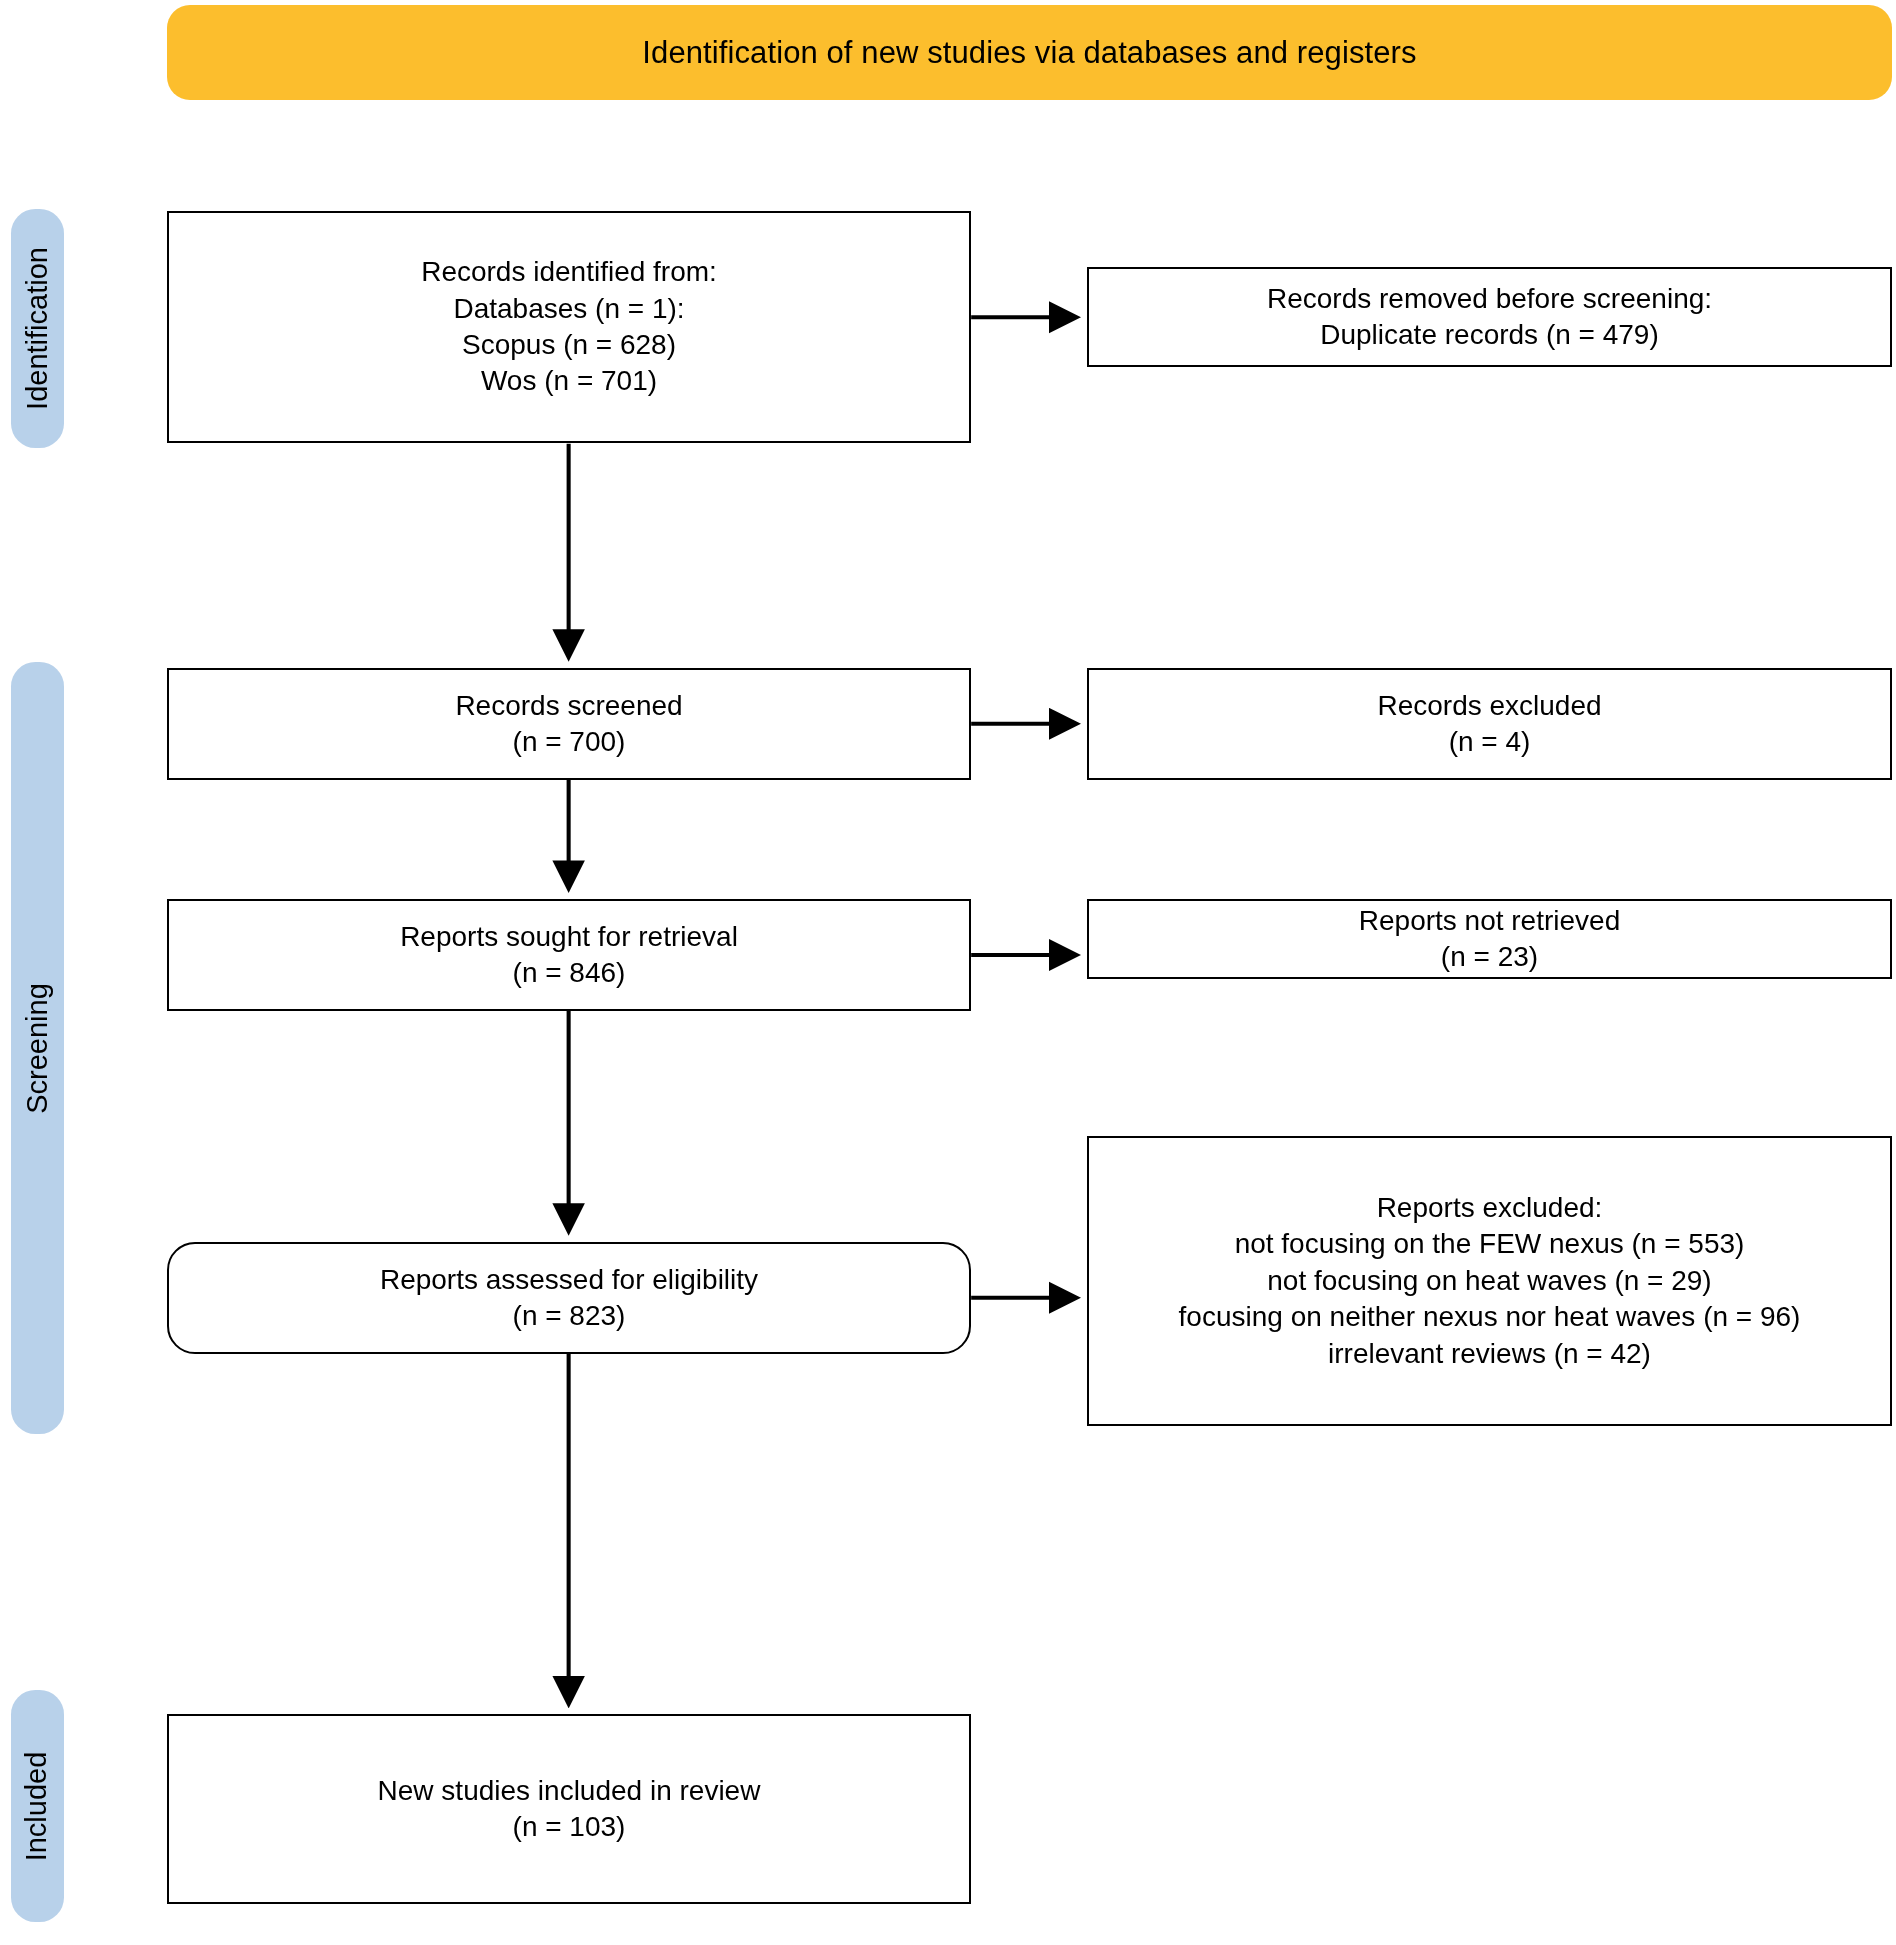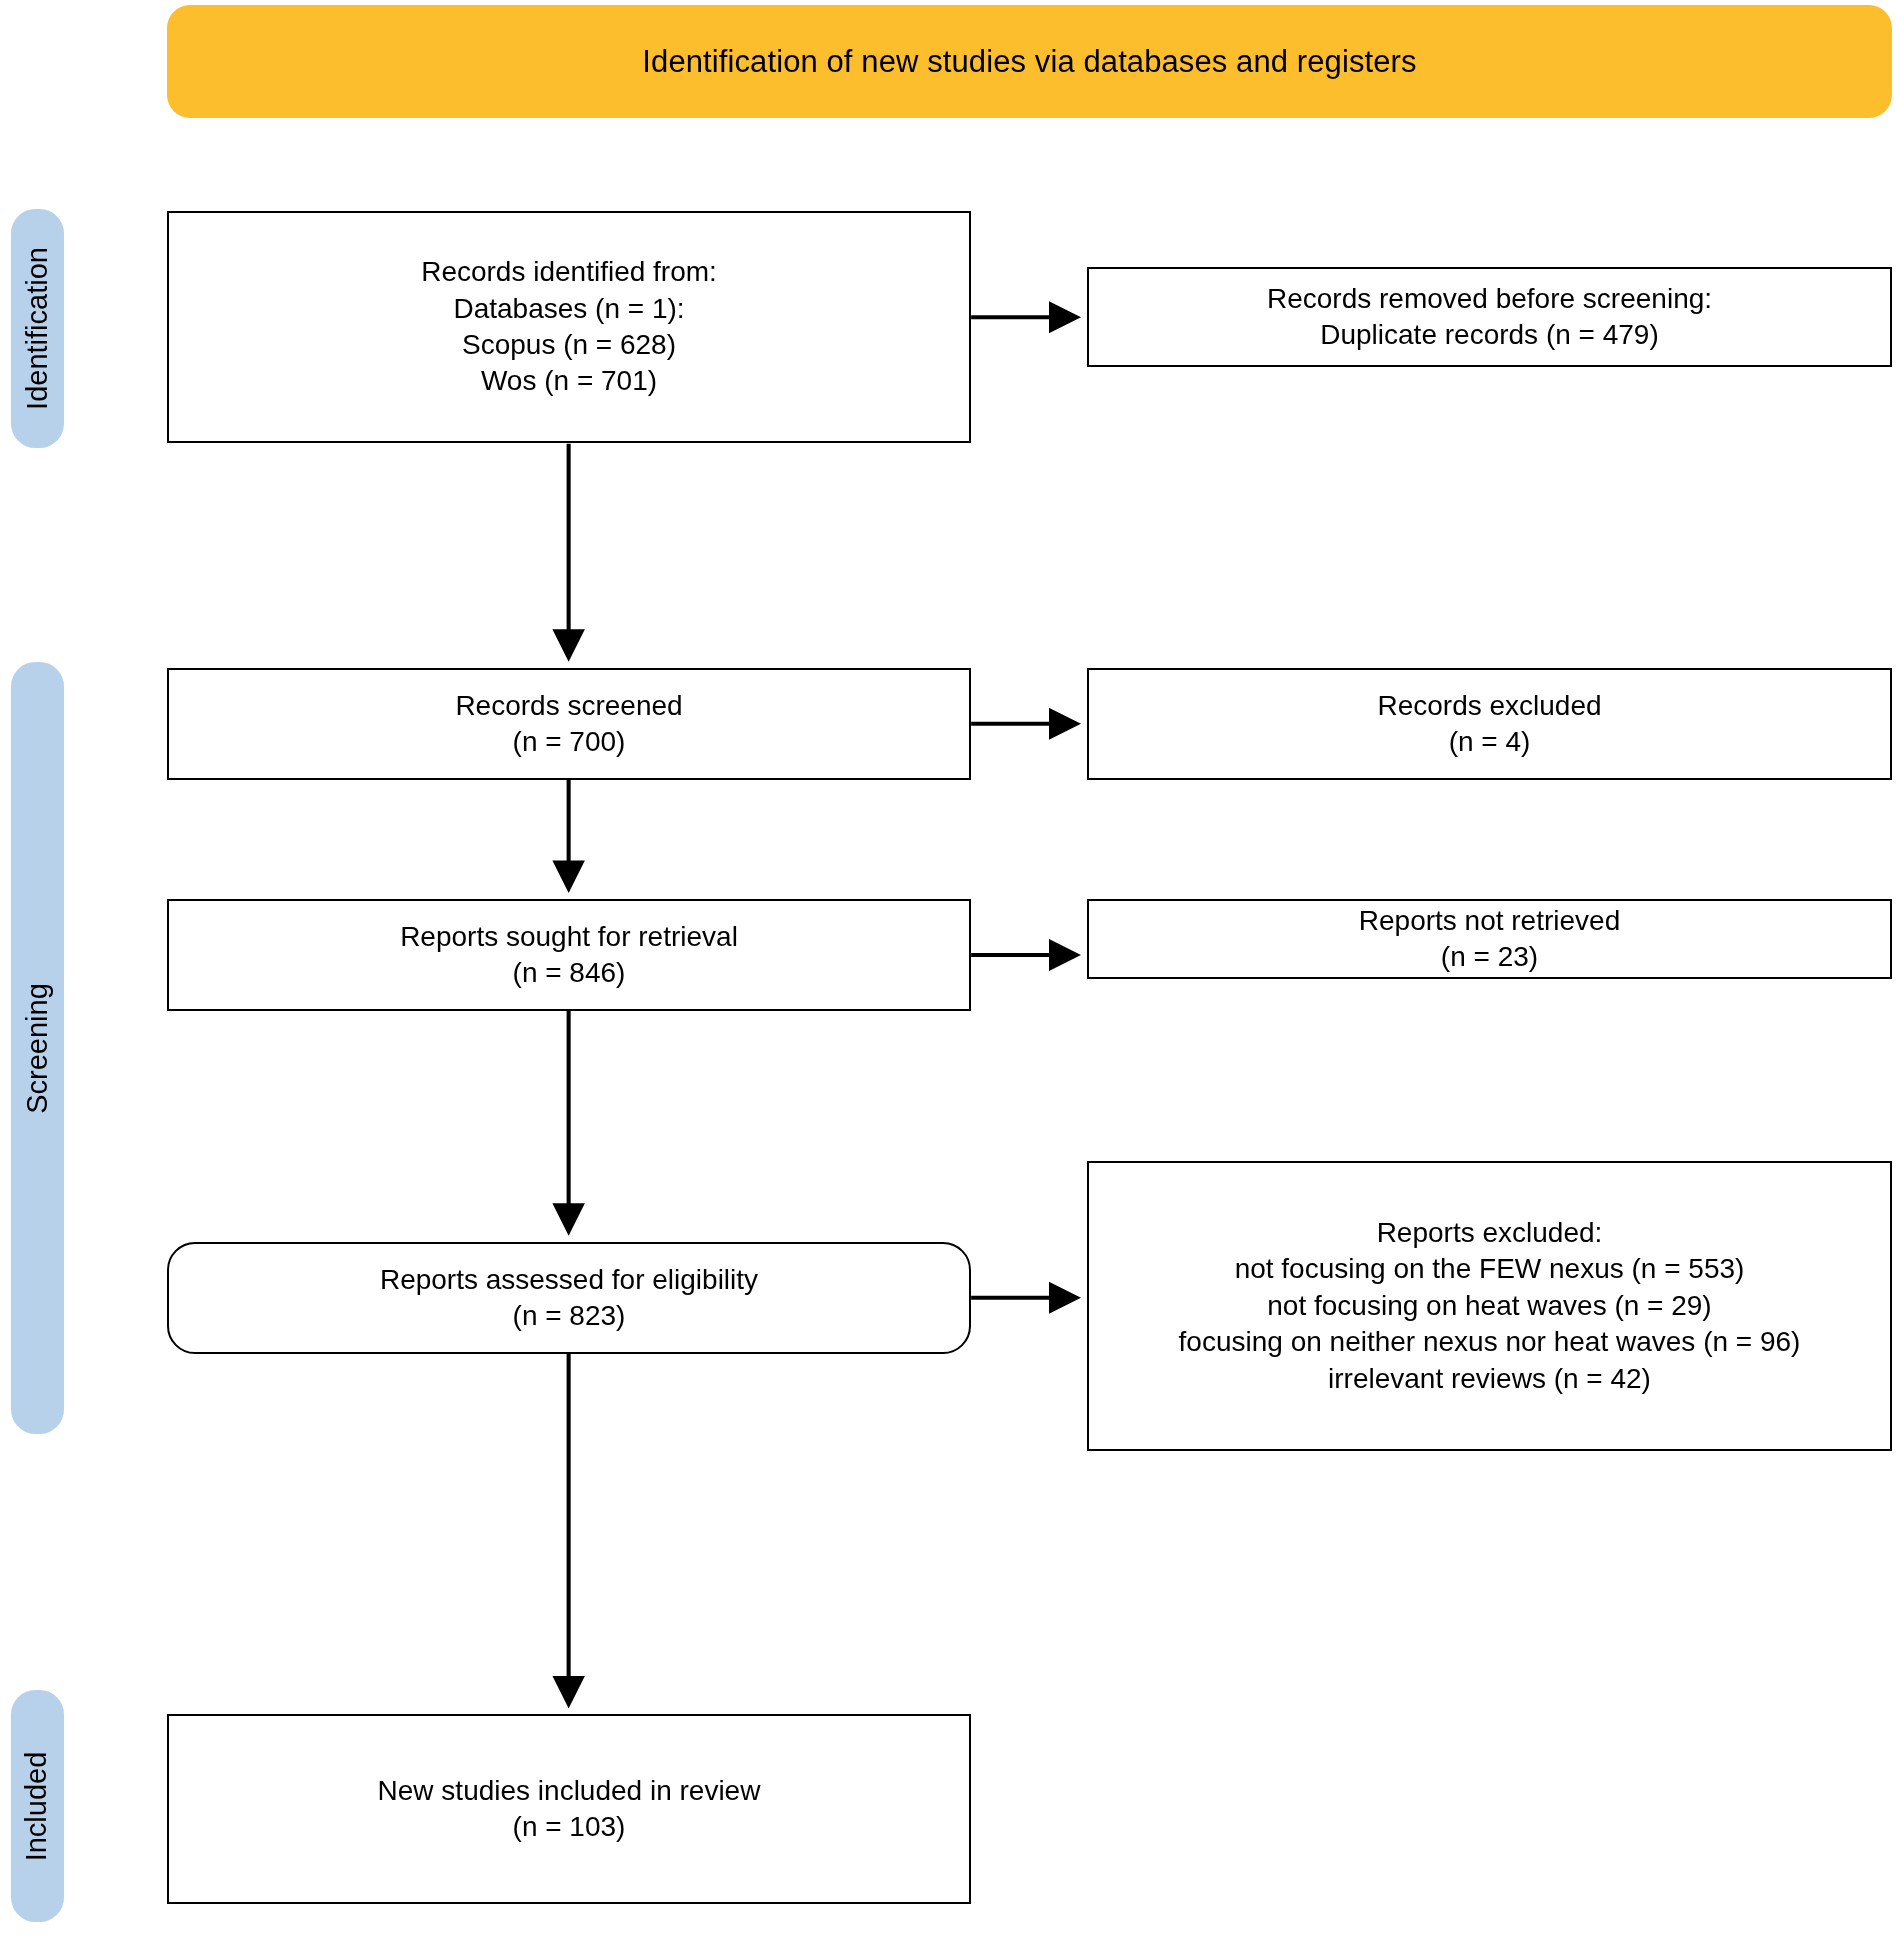--- a/index.html
+++ b/index.html
@@ -19,21 +19,21 @@
     background: #ffffff;
     overflow: hidden;
   }
 
   
   .header-bar {
     position: absolute;
     left: 167px;
     top: 4.6px;
     width: 1725px;
-    height: 113px;
+    height: 95px;
     background: #fcbe2d;
     border-radius: 23px;
     display: flex;
     align-items: center;
     justify-content: center;
     box-sizing: border-box;
   }
   .header-title {
     font-size: 31px;
     font-weight: 400;
@@ -89,21 +89,21 @@
   #box-identified          { left: 167px;  top: 211px;  width: 804px; height: 232px; }
   #box-screened            { left: 167px;  top: 668px; width: 804px; height: 112px; }
   #box-sought              { left: 167px;  top: 899px; width: 804px; height: 112px; }
   #box-assessed            { left: 167px;  top: 1242px; width: 804px; height: 112px; border-radius: 28px; }
   #box-included            { left: 167px;  top: 1714px; width: 804px; height: 190px; }
 
   
   #box-removed             { left: 1087px; top: 267px;  width: 805px; height: 100px; }
   #box-records-excluded    { left: 1087px; top: 668px; width: 805px; height: 112px; }
   #box-not-retrieved       { left: 1087px; top: 899px; width: 805px; height: 80px; }
-  #box-reports-excluded    { left: 1087px; top: 1161px; width: 805px; height: 290px; }
+  #box-reports-excluded    { left: 1087px; top: 1136px; width: 805px; height: 290px; }
 
   
   #connectors {
     position: absolute;
     left: 0;
     top: 0;
     width: 1897px;
     height: 1946px;
     pointer-events: none;
   }

